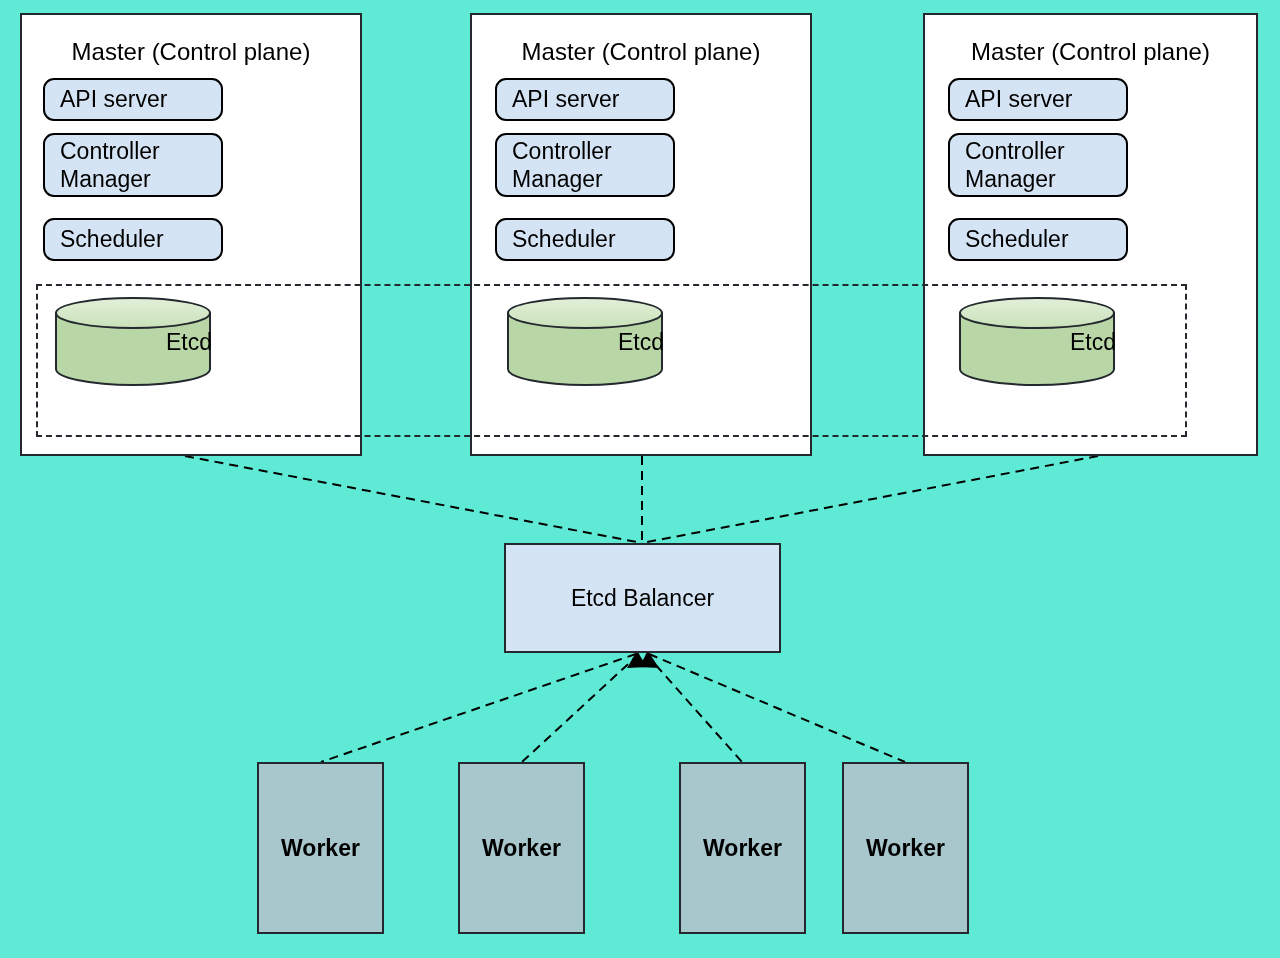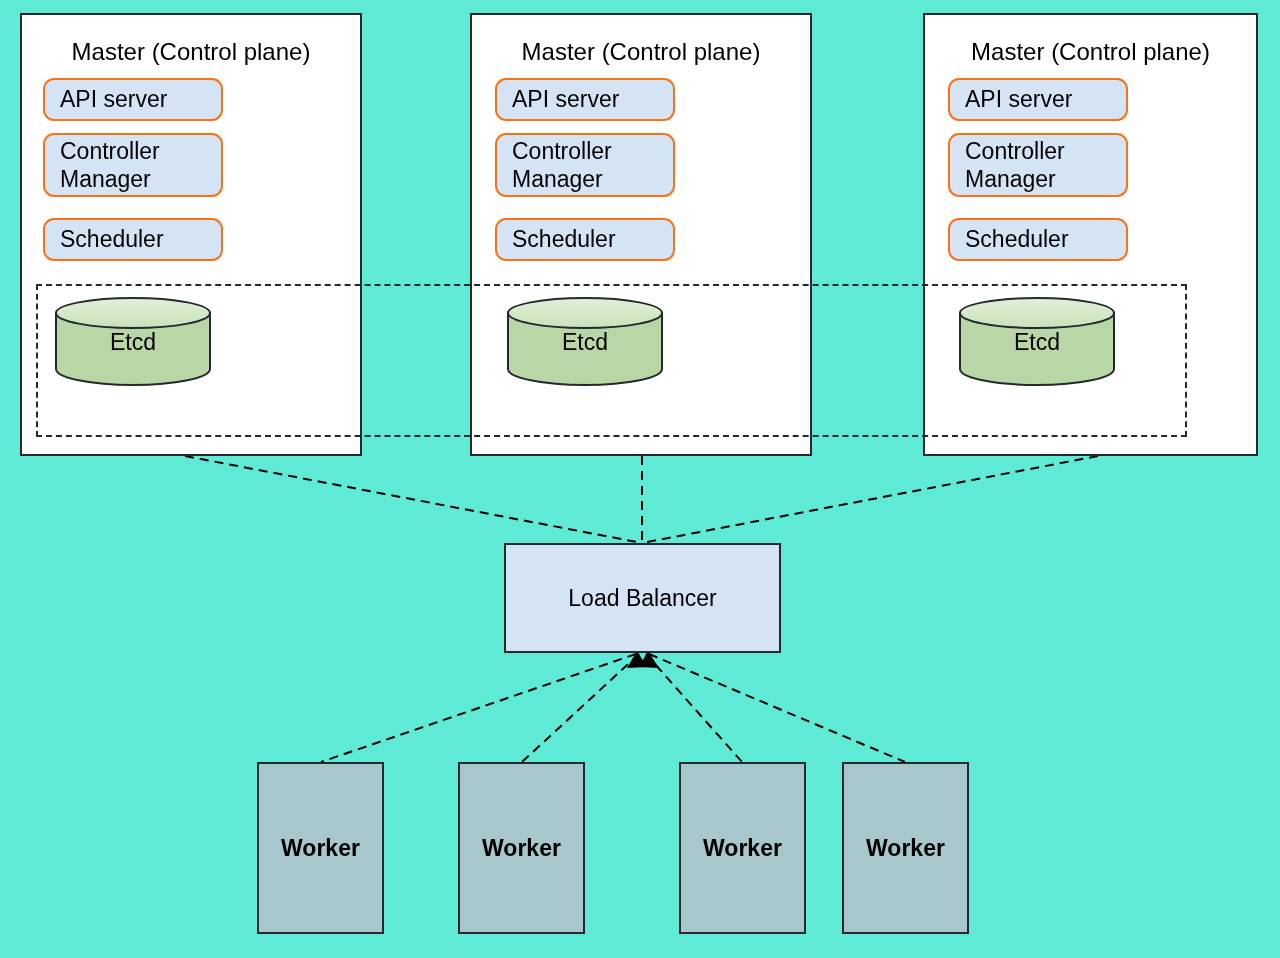--- a/index.html
+++ b/index.html
@@ -45,21 +45,21 @@
     color: #000000;
     line-height: 1.1;
     white-space: nowrap;
   }
 
   
   .component {
     position: absolute;
     box-sizing: border-box;
     background: #d5e4f4;
-    border: 2px solid #f97316;
+    border: 2px solid #000000;
     border-radius: 11px;
     display: flex;
     align-items: center;
     justify-content: flex-start;
     padding-left: 15px;
     font-size: 23px;
     color: #000000;
     line-height: 1.22;
     z-index: 4;
   }
@@ -71,21 +71,21 @@
   .etcd {
     position: absolute;
     z-index: 4;
   }
   .etcd-label {
     position: absolute;
     left: 0;
     right: 0;
     top: 50%;
     transform: translateY(-46%);
-    text-align: center;
+    text-align: right;
     font-size: 23px;
     color: #000000;
     pointer-events: none;
   }
 
   
   .etcd-cluster-boundary {
     position: absolute;
     box-sizing: border-box;
     border: 2px dashed #23292e;
@@ -206,21 +206,21 @@
   <div class="etcd" style="left:958px; top:296px; width:158px; height:90px;">
     <svg width="158" height="90" viewBox="0 0 158 90">
       <path d="M2,17 L2,73 A77,16 0 0 0 156,73 L156,17 Z" fill="#b9d6a7" stroke="#23292e" stroke-width="2"></path>
       <ellipse cx="79" cy="17" rx="77" ry="15" fill="url(#etcdTopGrad1)" stroke="#23292e" stroke-width="2"></ellipse>
     </svg>
     <div class="etcd-label">Etcd</div>
   </div>
 
   <div class="etcd-cluster-boundary" style="left:36px; top:284px; width:1151px; height:153px;"></div>
 
-  <div class="load-balancer" style="left:504px; top:543px; width:277px; height:110px;">Load Balancer</div>
+  <div class="load-balancer" style="left:504px; top:543px; width:277px; height:110px;">Etcd Balancer</div>
 
   <div class="worker" style="left:257px; top:762px; width:127px; height:172px;">Worker</div>
 
   <div class="worker" style="left:458px; top:762px; width:127px; height:172px;">Worker</div>
 
   <div class="worker" style="left:679px; top:762px; width:127px; height:172px;">Worker</div>
 
   <div class="worker" style="left:842px; top:762px; width:127px; height:172px;">Worker</div>
 
 </div>

